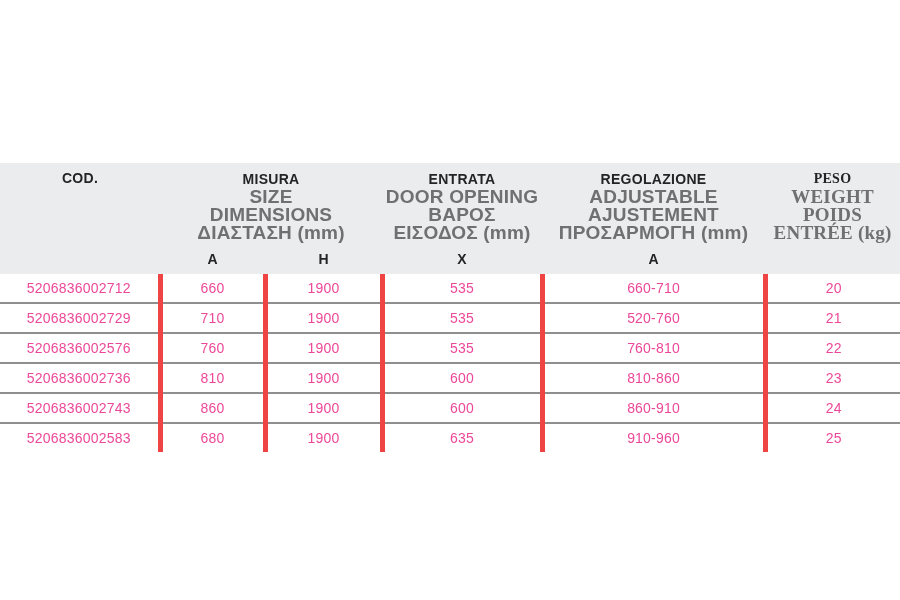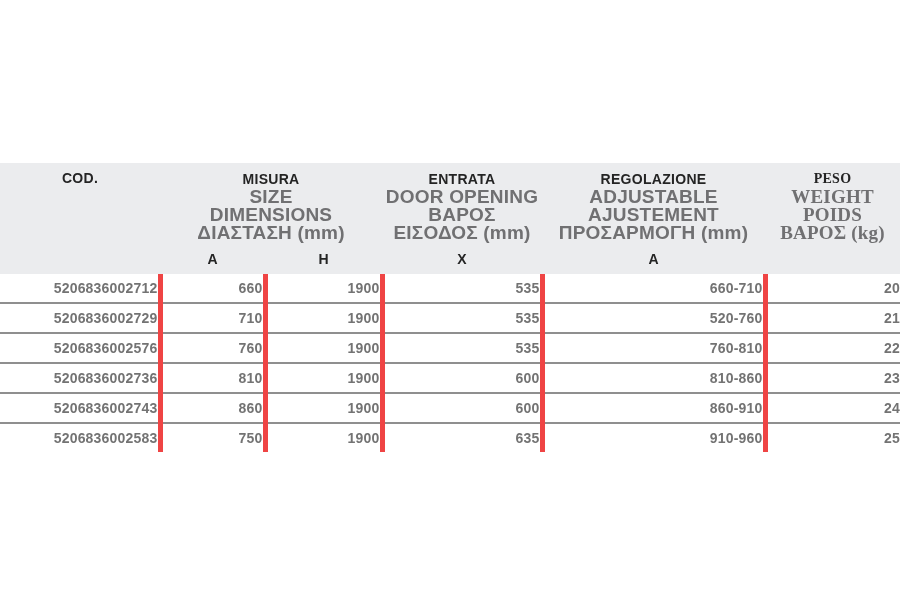--- a/index.html
+++ b/index.html
@@ -64,25 +64,25 @@
   thead tr.sub-row th {
     height: 25px;
     vertical-align: middle;
     font-size: 14px;
     color: #242424;
     padding-bottom: 3px;
   }
   
   tbody td {
     height: 28px;
-    text-align: right;
+    text-align: center;
     vertical-align: middle;
     font-size: 14px;
-    font-weight: 700;
-    color: #737373;
+    font-weight: 400;
+    color: #ec4899;
     border-top: 2px solid #8f8f8f;
     padding: 0;
     letter-spacing: 0.2px;
   }
   tbody tr:first-child td {
     border-top: none;
   }
   tbody td + td {
     border-left: 5px solid #ef4444;
   }
@@ -120,21 +120,21 @@
         <th>
           <div class="hdr-title">REGOLAZIONE</div>
           <div class="hdr-sub">ADJUSTABLE</div>
           <div class="hdr-sub">AJUSTEMENT</div>
           <div class="hdr-sub">ΠΡΟΣΑΡΜΟΓΗ (mm)</div>
         </th>
         <th class="peso-th" rowspan="2">
           <div class="hdr-title">PESO</div>
           <div class="hdr-sub">WEIGHT</div>
           <div class="hdr-sub">POIDS</div>
-          <div class="hdr-sub">ΒΑΡΟΣ (kg)</div>
+          <div class="hdr-sub">ENTRÉE (kg)</div>
         </th>
       </tr>
       <tr class="sub-row">
         <th>A</th>
         <th>H</th>
         <th>X</th>
         <th>A</th>
       </tr>
     </thead>
     <tbody>
@@ -173,21 +173,21 @@
       <tr>
         <td>5206836002743</td>
         <td>860</td>
         <td>1900</td>
         <td>600</td>
         <td>860-910</td>
         <td>24</td>
       </tr>
       <tr>
         <td>5206836002583</td>
-        <td>750</td>
+        <td>680</td>
         <td>1900</td>
         <td>635</td>
         <td>910-960</td>
         <td>25</td>
       </tr>
     </tbody>
   </table>
 </div>
 
 </body></html>

